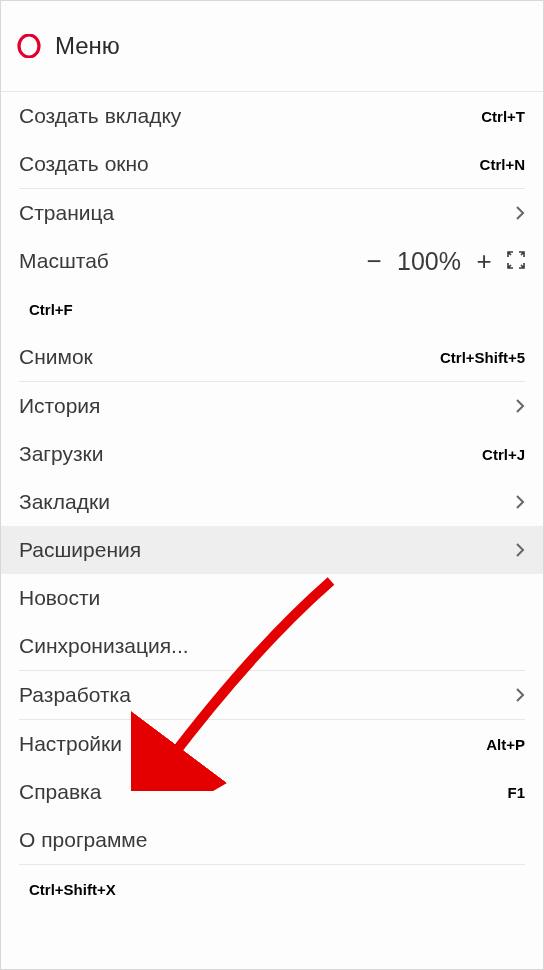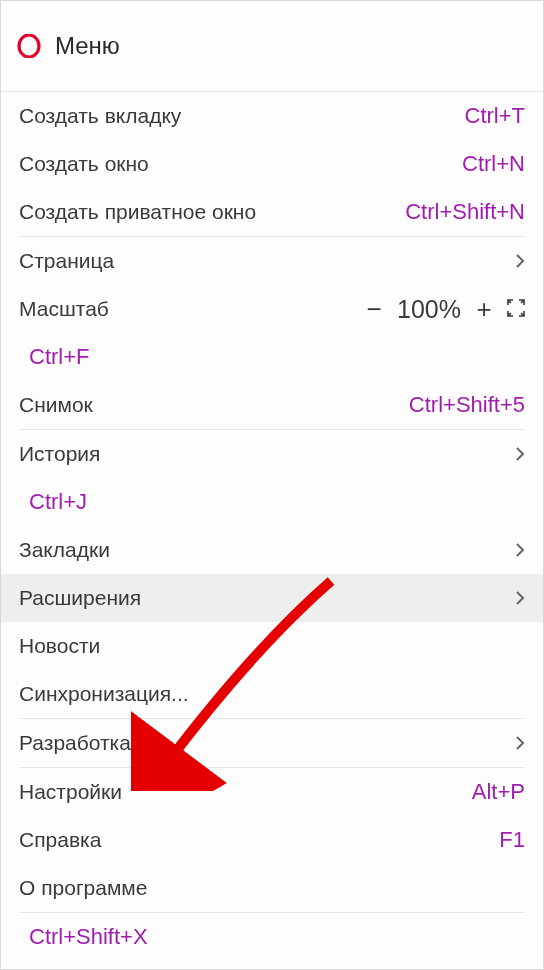--- a/index.html
+++ b/index.html
@@ -57,24 +57,25 @@
   .menu-item.highlight {
     background: #eeeeee;
   }
   .mi-label {
     flex: 1 1 auto;
     white-space: nowrap;
     overflow: hidden;
   }
   .mi-shortcut {
     flex: 0 0 auto;
-    font-size: 22px;
-    color: #a21caf;
+    font-size: 15px;
+    color: #000000;
     white-space: nowrap;
     margin-left: 10px;
+    font-weight: bold;
   }
   .mi-submenu-arrow {
     flex: 0 0 auto;
     margin-left: auto;
     color: #666;
     font-size: 20px;
   }
   .zoom-controls {
     flex: 0 0 auto;
     display: flex;
@@ -126,24 +127,20 @@
 
   <div class="full-separator"></div>
 
   <div class="menu-item">
     <span class="mi-label">Создать вкладку</span>
     <span class="mi-shortcut">Ctrl+T</span>
   </div>
   <div class="menu-item">
     <span class="mi-label">Создать окно</span>
     <span class="mi-shortcut">Ctrl+N</span>
-  </div>
-  <div class="menu-item">
-    <span class="mi-label">Создать приватное окно</span>
-    <span class="mi-shortcut">Ctrl+Shift+N</span>
   </div>
 
   <div class="separator"></div>
 
   <div class="menu-item">
     <span class="mi-label">Страница</span>
     <span class="mi-submenu-arrow">
       <svg width="10" height="14" viewBox="0 0 10 14">
           <path d="M2 1 L8 7 L2 13" fill="none" stroke="#666" stroke-width="2"></path>
         </svg>
@@ -177,20 +174,21 @@
 
   <div class="menu-item">
     <span class="mi-label">История</span>
     <span class="mi-submenu-arrow">
       <svg width="10" height="14" viewBox="0 0 10 14">
           <path d="M2 1 L8 7 L2 13" fill="none" stroke="#666" stroke-width="2"></path>
         </svg>
     </span>
   </div>
   <div class="menu-item">
+    <span class="mi-label">Загрузки</span>
     <span class="mi-shortcut">Ctrl+J</span>
   </div>
   <div class="menu-item">
     <span class="mi-label">Закладки</span>
     <span class="mi-submenu-arrow">
       <svg width="10" height="14" viewBox="0 0 10 14">
           <path d="M2 1 L8 7 L2 13" fill="none" stroke="#666" stroke-width="2"></path>
         </svg>
     </span>
   </div>

